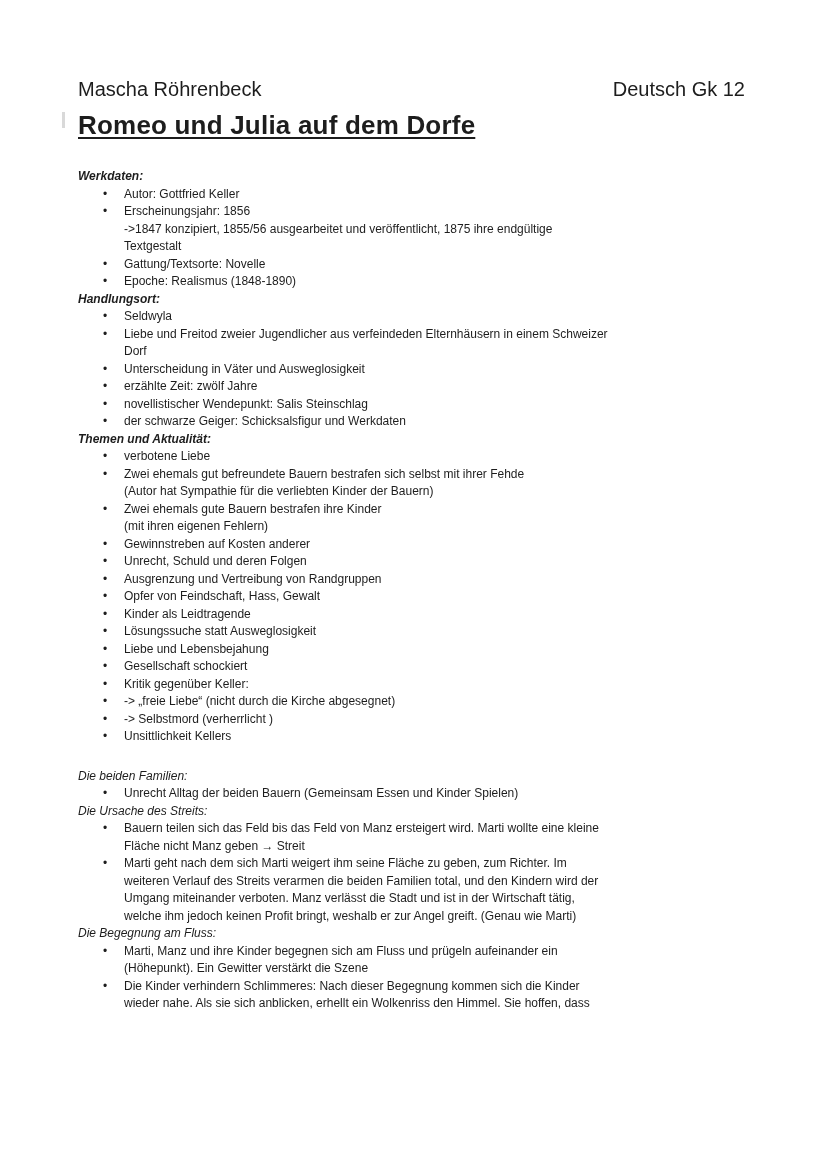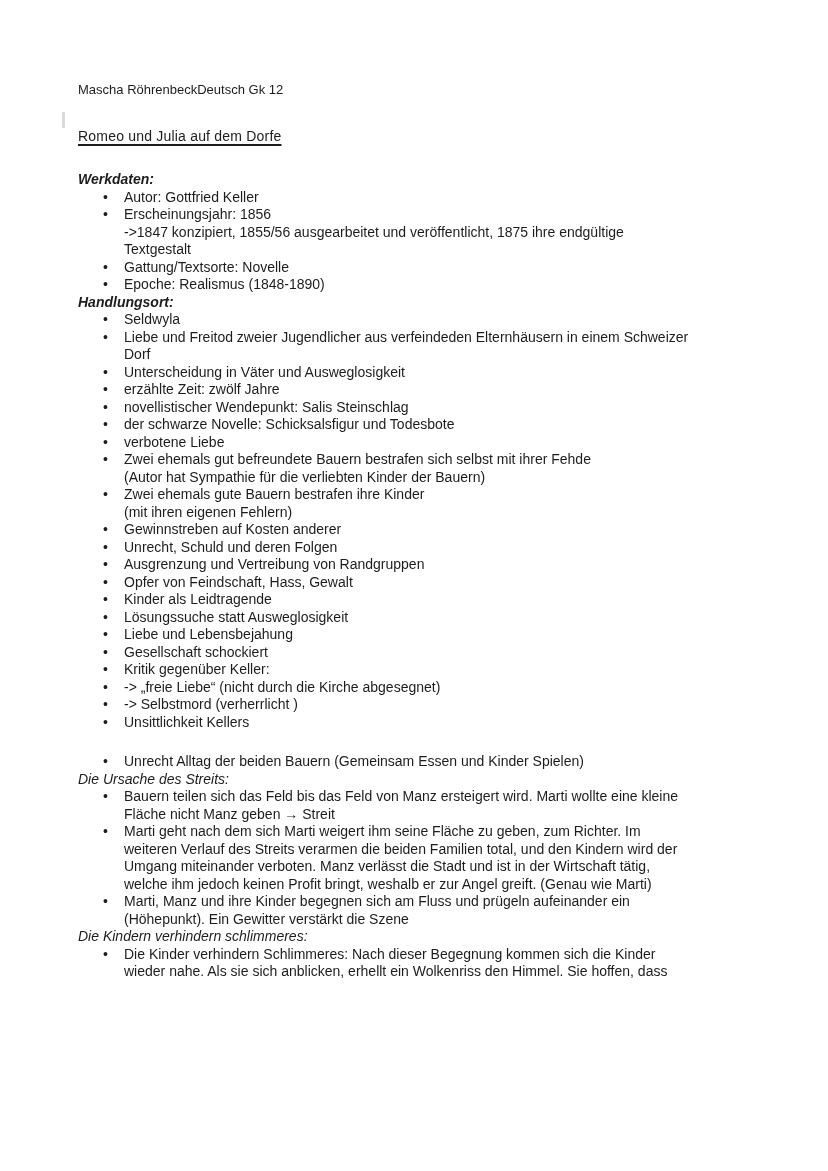--- a/index.html
+++ b/index.html
@@ -22,38 +22,38 @@
     position: absolute;
     left: 62px;
     top: 112px;
     width: 3px;
     height: 16px;
     background: #c9c9c9;
     opacity: 0.7;
   }
   .header-row {
     display: flex;
-    justify-content: flex-start;
-    font-size: 13px;
+    justify-content: space-between;
+    font-size: 20px;
     line-height: 17px;
   }
   .doc-title {
-    margin-top: 25px;
-    font-size: 14px;
-    font-weight: normal;
+    margin-top: 14px;
+    font-size: 26px;
+    font-weight: bold;
     line-height: 26px;
     letter-spacing: 0.2px;
     text-decoration: underline;
     text-decoration-thickness: 2px;
     text-underline-offset: 3px;
     display: inline-block;
   }
   .doc-body {
-    margin-top: 22px;
-    font-size: 14px;
+    margin-top: 30px;
+    font-size: 12px;
     line-height: 17.5px;
   }
   .doc-body .heading {
     font-weight: bold;
     font-style: italic;
   }
   .doc-body .subheading {
     font-style: italic;
   }
   .doc-body .bullet-row {
@@ -120,22 +120,23 @@
       <div class="bullet-row">
         <span class="dot">•</span>
         <span class="btext">erzählte Zeit: zwölf Jahre</span>
       </div>
       <div class="bullet-row">
         <span class="dot">•</span>
         <span class="btext">novellistischer Wendepunkt: Salis Steinschlag</span>
       </div>
       <div class="bullet-row">
         <span class="dot">•</span>
-        <span class="btext">der schwarze Novelle: Schicksalsfigur und Todesbote</span>
-      </div>
+        <span class="btext">der schwarze Geiger: Schicksalsfigur und Werkdaten</span>
+      </div>
+      <div class="heading">Themen und Aktualität:</div>
       <div class="bullet-row">
         <span class="dot">•</span>
         <span class="btext">verbotene Liebe</span>
       </div>
       <div class="bullet-row">
         <span class="dot">•</span>
         <span class="btext">Zwei ehemals gut befreundete Bauern bestrafen sich selbst mit ihrer Fehde<br>(Autor hat Sympathie für die verliebten Kinder der Bauern)</span>
       </div>
       <div class="bullet-row">
         <span class="dot">•</span>
@@ -183,36 +184,37 @@
       </div>
       <div class="bullet-row">
         <span class="dot">•</span>
         <span class="btext">-&gt; Selbstmord (verherrlicht )</span>
       </div>
       <div class="bullet-row">
         <span class="dot">•</span>
         <span class="btext">Unsittlichkeit Kellers</span>
       </div>
       <div class="spacer"></div>
+      <div class="subheading">Die beiden Familien:</div>
       <div class="bullet-row">
         <span class="dot">•</span>
         <span class="btext">Unrecht Alltag der beiden Bauern (Gemeinsam Essen und Kinder Spielen)</span>
       </div>
       <div class="subheading">Die Ursache des Streits:</div>
       <div class="bullet-row">
         <span class="dot">•</span>
         <span class="btext">Bauern teilen sich das Feld bis das Feld von Manz ersteigert wird. Marti wollte eine kleine<br>Fläche nicht Manz geben → Streit</span>
       </div>
       <div class="bullet-row">
         <span class="dot">•</span>
         <span class="btext">Marti geht nach dem sich Marti weigert ihm seine Fläche zu geben, zum Richter. Im<br>weiteren Verlauf des Streits verarmen die beiden Familien total, und den Kindern wird der<br>Umgang miteinander verboten. Manz verlässt die Stadt und ist in der Wirtschaft tätig,<br>welche ihm jedoch keinen Profit bringt, weshalb er zur Angel greift. (Genau wie Marti)</span>
       </div>
+      <div class="subheading">Die Begegnung am Fluss:</div>
       <div class="bullet-row">
         <span class="dot">•</span>
         <span class="btext">Marti, Manz und ihre Kinder begegnen sich am Fluss und prügeln aufeinander ein<br>(Höhepunkt). Ein Gewitter verstärkt die Szene</span>
       </div>
-      <div class="subheading">Die Kindern verhindern schlimmeres:</div>
       <div class="bullet-row">
         <span class="dot">•</span>
         <span class="btext">Die Kinder verhindern Schlimmeres: Nach dieser Begegnung kommen sich die Kinder<br>wieder nahe. Als sie sich anblicken, erhellt ein Wolkenriss den Himmel. Sie hoffen, dass</span>
       </div>
     </div>
 </div>
 
 </body></html>

